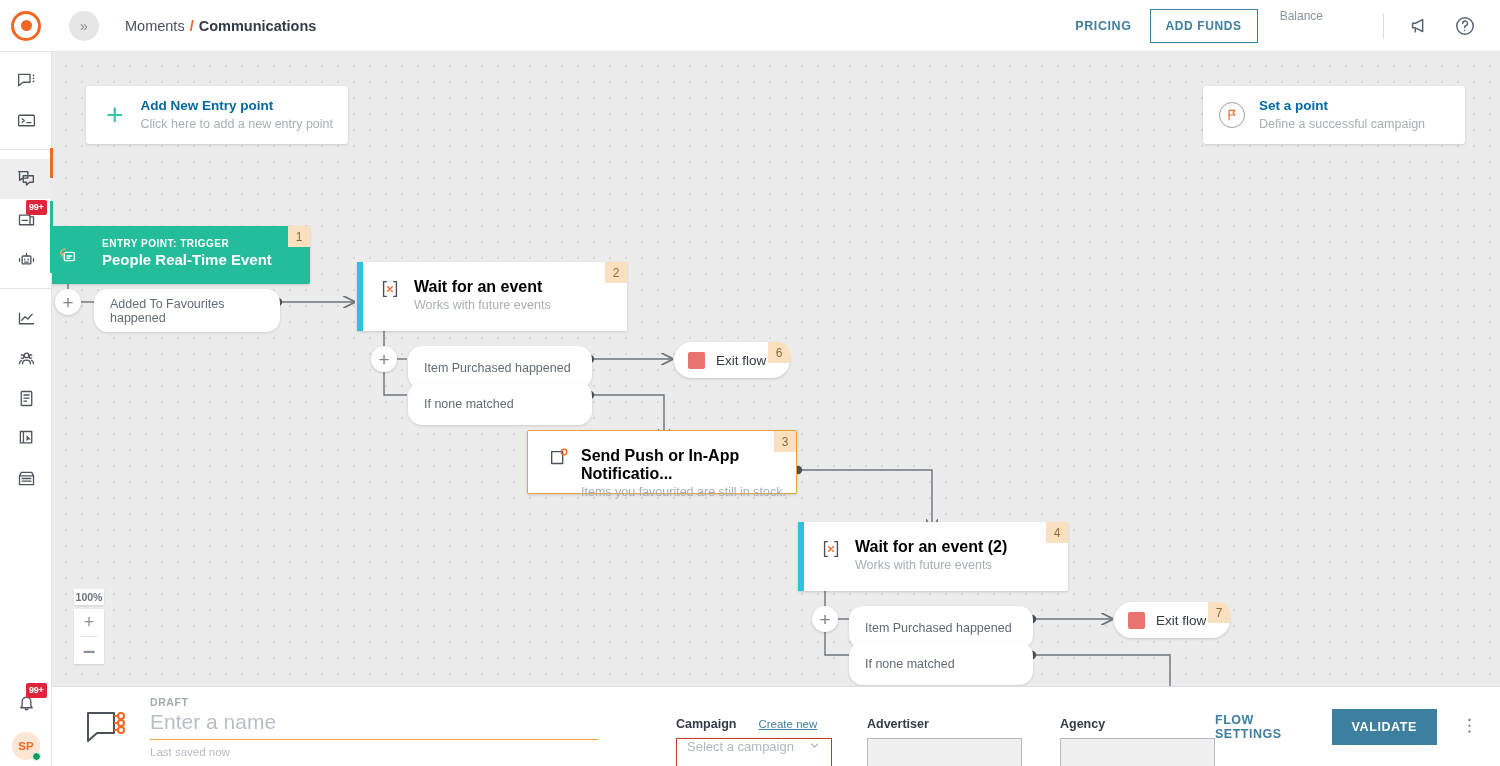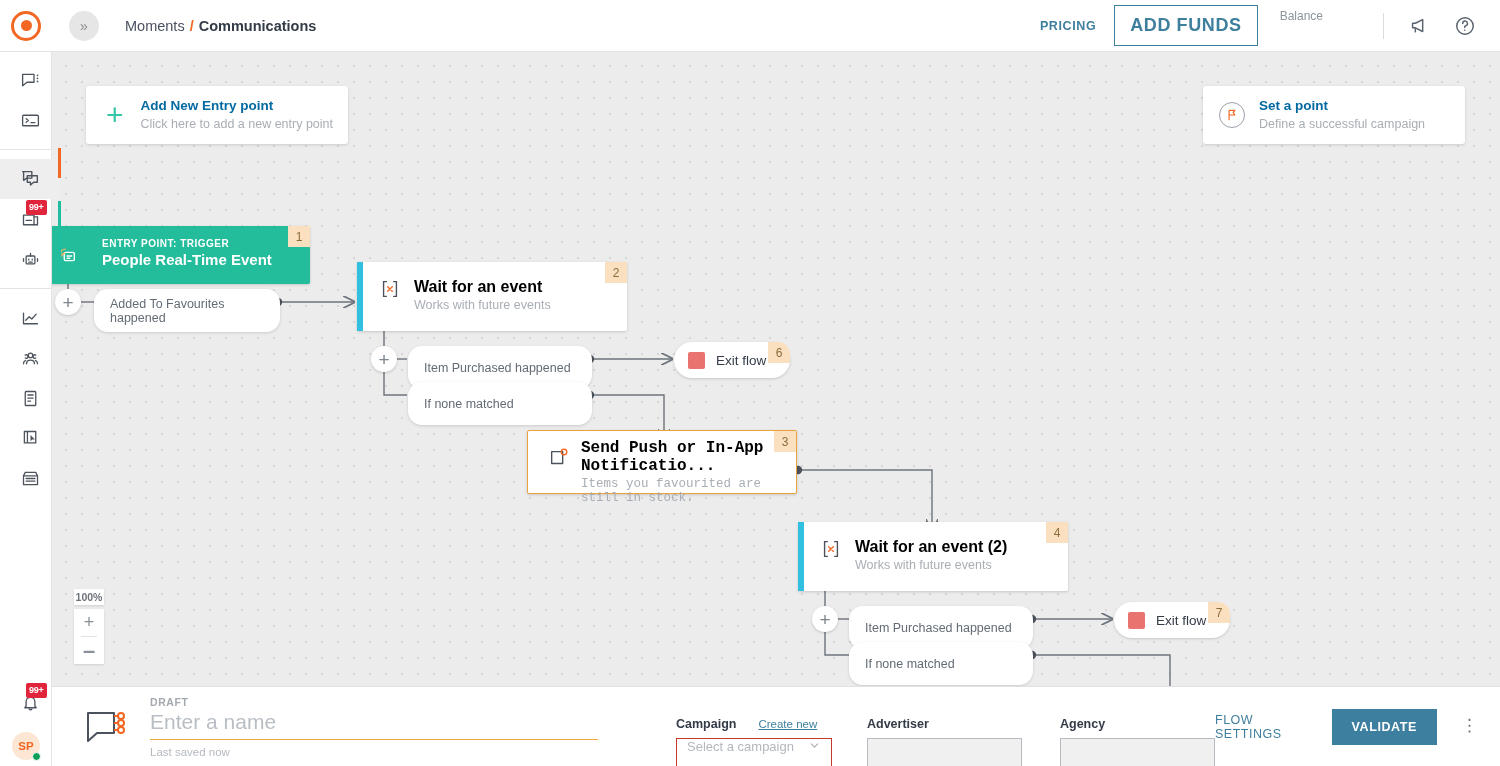--- a/index.html
+++ b/index.html
@@ -45,37 +45,37 @@
   .breadcrumb .sep { color: #f26722; font-weight: bold; margin: 0 1px; }
   .breadcrumb .cur { font-weight: bold; color: #333b47; }
 
   .top-right { margin-left: auto; display: flex; align-items: center; height: 52px; }
   .pricing-link {
     font-size: 12.5px; letter-spacing: .6px; color: #3f7f9e;
     font-weight: bold; cursor: pointer; margin-right: 18px;
   }
   .addfunds-btn {
     border: 1.5px solid #3f7f9e; color: #3f7f9e;
-    font-size: 18px; font-weight: bold; letter-spacing: .6px;
+    font-size: 12px; font-weight: bold; letter-spacing: .6px;
     padding: 9px 15px; background: #fff; cursor: pointer;
   }
   .balance { margin-left: 22px; font-size: 12px; color: #8b939c; align-self: flex-start; margin-top: 9px; }
   .vdiv { width: 1px; height: 26px; background: #dcdcdc; margin: 0 22px 0 60px; }
   .ico-btn { width: 26px; height: 26px; color: #5a6470; cursor: pointer; margin-right: 20px; display:flex; align-items:center; justify-content:center;}
   .ico-btn:last-child { margin-right: 22px; }
 
   
   .rail {
     position: absolute; top: 52px; left: 0;
     width: 52px; height: 714px;
     background: #fff; border-right: 1px solid #e4e4e4;
     z-index: 35;
   }
   .rail-item {
-    position: relative; width: 60px; height: 40px;
+    position: relative; width: 52px; height: 40px;
     display: flex; align-items: center; justify-content: center;
     color: #4d545e; cursor: pointer;
   }
   .rail-sep { height: 1px; background: #e4e4e4; margin: 9px 0; }
   .rail-item.active { background: #eeeeee; }
   .rail-item.active::after {
     content: ""; position: absolute; right: -1px; top: -11px;
     width: 3px; height: 30px; background: #f26722;
   }
   .rail-item.accent-teal::after {
@@ -218,21 +218,21 @@
     display: flex; justify-content: space-between;
     padding: 0 10px; font-size: 13px; color: #b3b8be; cursor: pointer;
   }
   .plain-box {
     margin-top: 7px; width: 155px; height: 34px;
     border: 1px solid #b6bbc1; background: #f0f0f0; cursor: pointer;
   }
   .plain-box.wide { width: 155px; }
   .bot-right { margin-left: auto; display: flex; align-items: center; }
   .flow-settings {
-    font-size: 12.5px; font-weight: normal; letter-spacing: .5px;
+    font-size: 12.5px; font-weight: bold; letter-spacing: .5px;
     color: #3f7f9e; cursor: pointer;
   }
   .validate-btn {
     margin-left: 22px; background: #3c7f9f; color: #fff;
     font-size: 12.5px; font-weight: bold; letter-spacing: .6px;
     padding: 11px 20px; cursor: pointer; border: none;
   }
   .kebab { margin: 0 22px 0 24px; color: #6b737c; cursor: pointer; font-size: 17px; letter-spacing: 0; line-height: .6; }
 </style>
 </head>
@@ -476,21 +476,21 @@
     <span class="num">6</span>
   </div>
 
   <div class="node" style="left:475px; top:378px; width:270px; height:64px; border:1px solid #e8a33d;">
     <div style="position:absolute; left:20px; top:16px;">
       <svg width="22" height="22" viewBox="0 0 24 24" fill="none" stroke="#4b525b" stroke-width="1.5">
         <path d="M4 5h12v13H4z" stroke-linejoin="round"></path>
         <circle cx="17.5" cy="5.5" r="3" stroke="#f26722"></circle>
       </svg>
     </div>
-    <div style="position:absolute; left:53px; top:8px;font-family:Liberation Mono, monospace;">
+    <div style="position:absolute; left:53px; top:16px;">
       <div class="n-title">Send Push or In-App Notificatio...</div>
       <div class="n-sub">Items you favourited are still in stock.</div>
     </div>
     <div class="num">3</div>
   </div>
 
   <div class="node" style="left:746px; top:470px; width:270px; height:69px;">
     <div class="lbar"></div>
     <div style="position:absolute; left:22px; top:16px;">
       <svg width="22" height="22" viewBox="0 0 24 24" fill="none" stroke="#4b525b" stroke-width="1.5">

